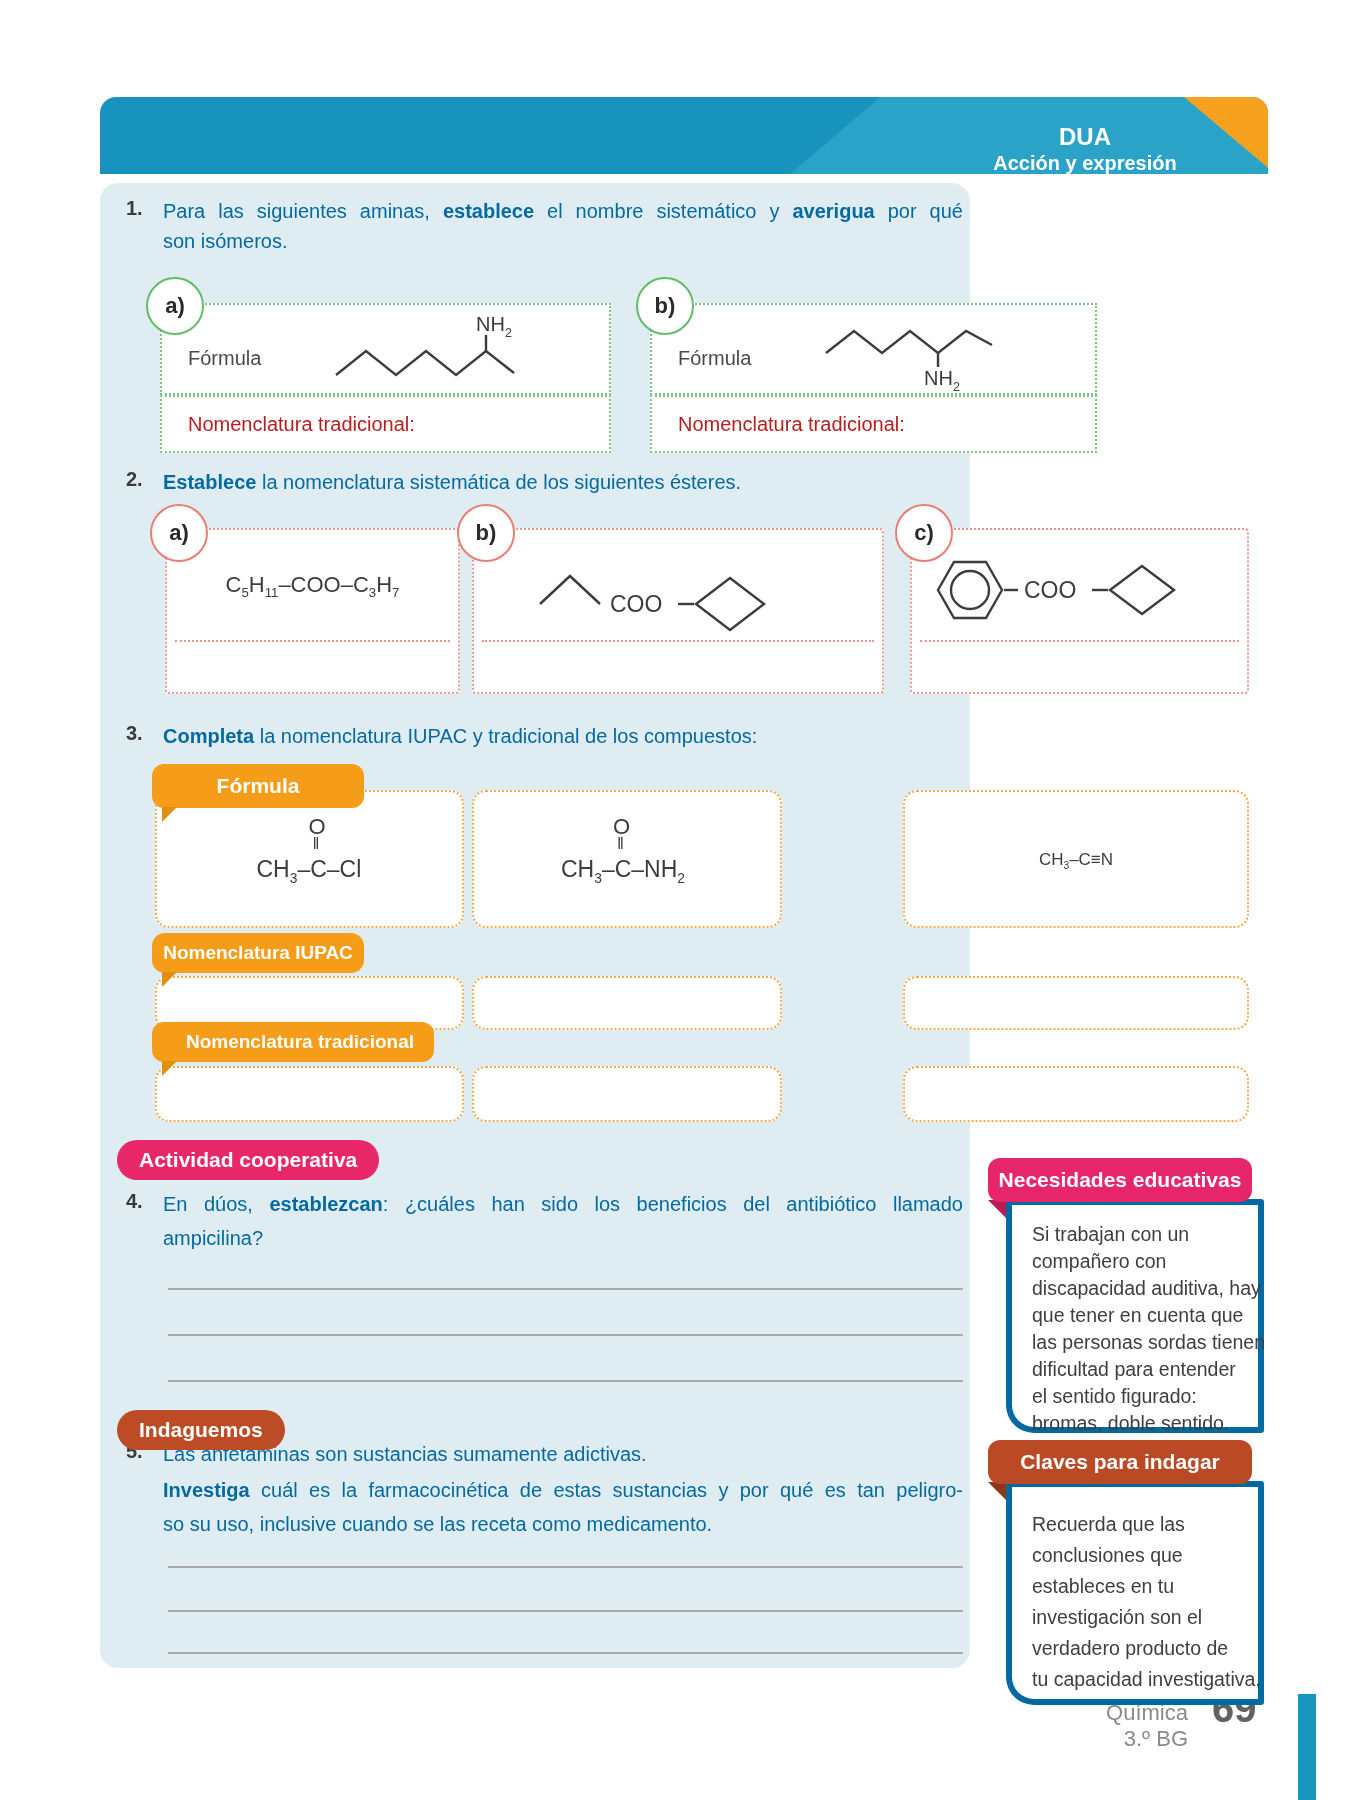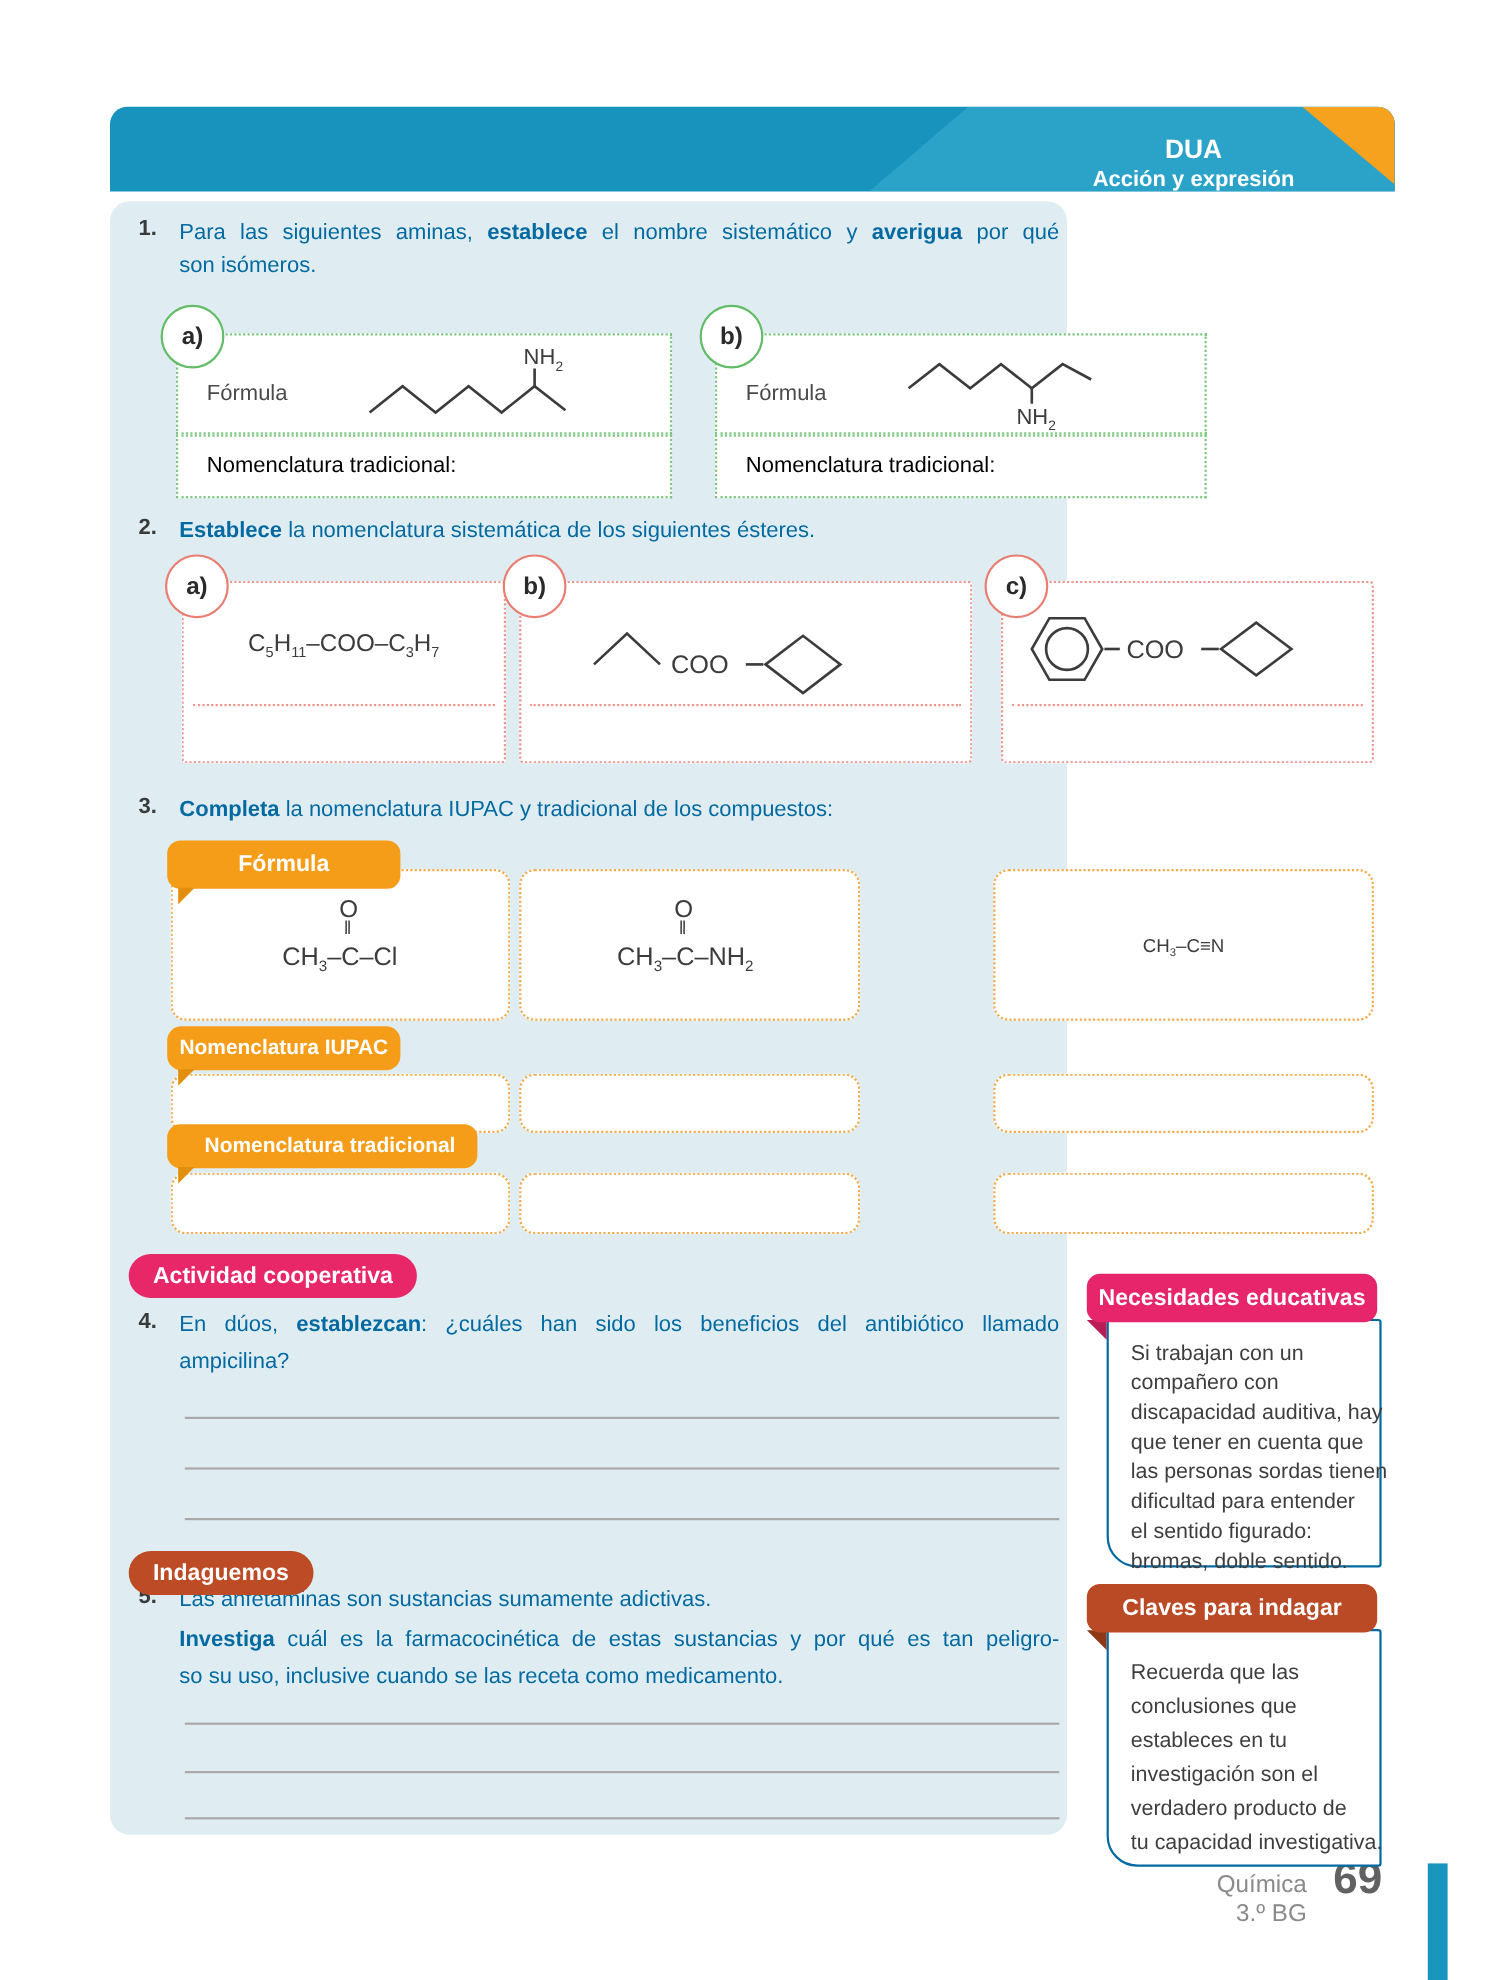--- a/index.html
+++ b/index.html
@@ -32,21 +32,21 @@
   .br{border:2px dotted #EE968E;border-radius:4px;}
   .bo{border:2px dotted #F3AB4B;border-radius:14px;}
 
   .clabel{position:absolute;width:54px;height:54px;border-radius:50%;background:#fff;
        display:flex;align-items:center;justify-content:center;font-weight:bold;
        font-size:22px;color:#2A2A2A;z-index:2;}
   .cg{border:2.5px solid #63BC68;}
   .cr{border:2.5px solid #E97E72;}
 
   .flabel{position:absolute;left:26px;top:42px;font-size:20px;color:#4A4A4A;}
-  .tradlabel{position:absolute;left:26px;top:50%;transform:translateY(-50%);font-size:20px;color:#000000;white-space:nowrap;}
+  .tradlabel{position:absolute;left:26px;top:50%;transform:translateY(-50%);font-size:20px;color:#b91c1c;white-space:nowrap;}
 
   .divider{position:absolute;left:8px;right:8px;top:110px;border-top:2px dotted #EE968E;}
 
   .chem-line{position:absolute;left:0;right:0;text-align:center;font-size:22px;color:#3C3C3C;}
   sub{font-size:.6em;line-height:0;}
 
   .stack{position:relative;margin:22px auto 0;height:80px;color:#3C3C3C;}
   .stack .oO{position:absolute;left:52px;top:0;font-size:22px;}
   .stack .oD{position:absolute;left:56px;top:20px;font-size:17px;}
   .stack .base{position:absolute;left:0;top:42px;font-size:23px;white-space:nowrap;}
@@ -57,21 +57,21 @@
        border-top:15px solid #E18F0C;border-right:15px solid transparent;}
 
   .badge{position:absolute;color:#fff;font-weight:bold;font-size:21px;padding:8px 22px;
        border-radius:24px;z-index:3;white-space:nowrap;}
 
   .aline{position:absolute;height:0;border-top:2px solid #A9A9A9;z-index:2;}
 
   .shead{position:absolute;border-radius:12px;color:#fff;font-weight:bold;font-size:21px;
        display:flex;align-items:center;justify-content:center;z-index:3;}
   .fold{position:absolute;width:0;height:0;border-top:18px solid;border-left:18px solid transparent;z-index:2;}
-  .sbody{position:absolute;background:#fff;border:2px solid #0369a1;border-radius:3px 3px 3px 28px;
+  .sbody{position:absolute;background:#fff;border:6px solid #0369a1;border-radius:3px 3px 3px 28px;
        padding:16px 4px 0 20px;font-size:19.5px;line-height:27px;color:#3E3E3E;z-index:1;}
   .sbody div{white-space:nowrap;}
 
   #footer-subject{position:absolute;left:950px;top:1700px;width:238px;text-align:right;
        font-size:22px;line-height:26px;color:#8A8A8A;}
   #footer-page{position:absolute;left:1212px;top:1686px;font-size:40px;font-weight:bold;color:#616161;}
   #edge-tab{position:absolute;left:1298px;top:1694px;width:18px;height:106px;background:#1996BE;}
 
   svg{overflow:visible;}
   svg text{font-family:"Liberation Sans","DejaVu Sans",sans-serif;fill:#3C3C3C;}

